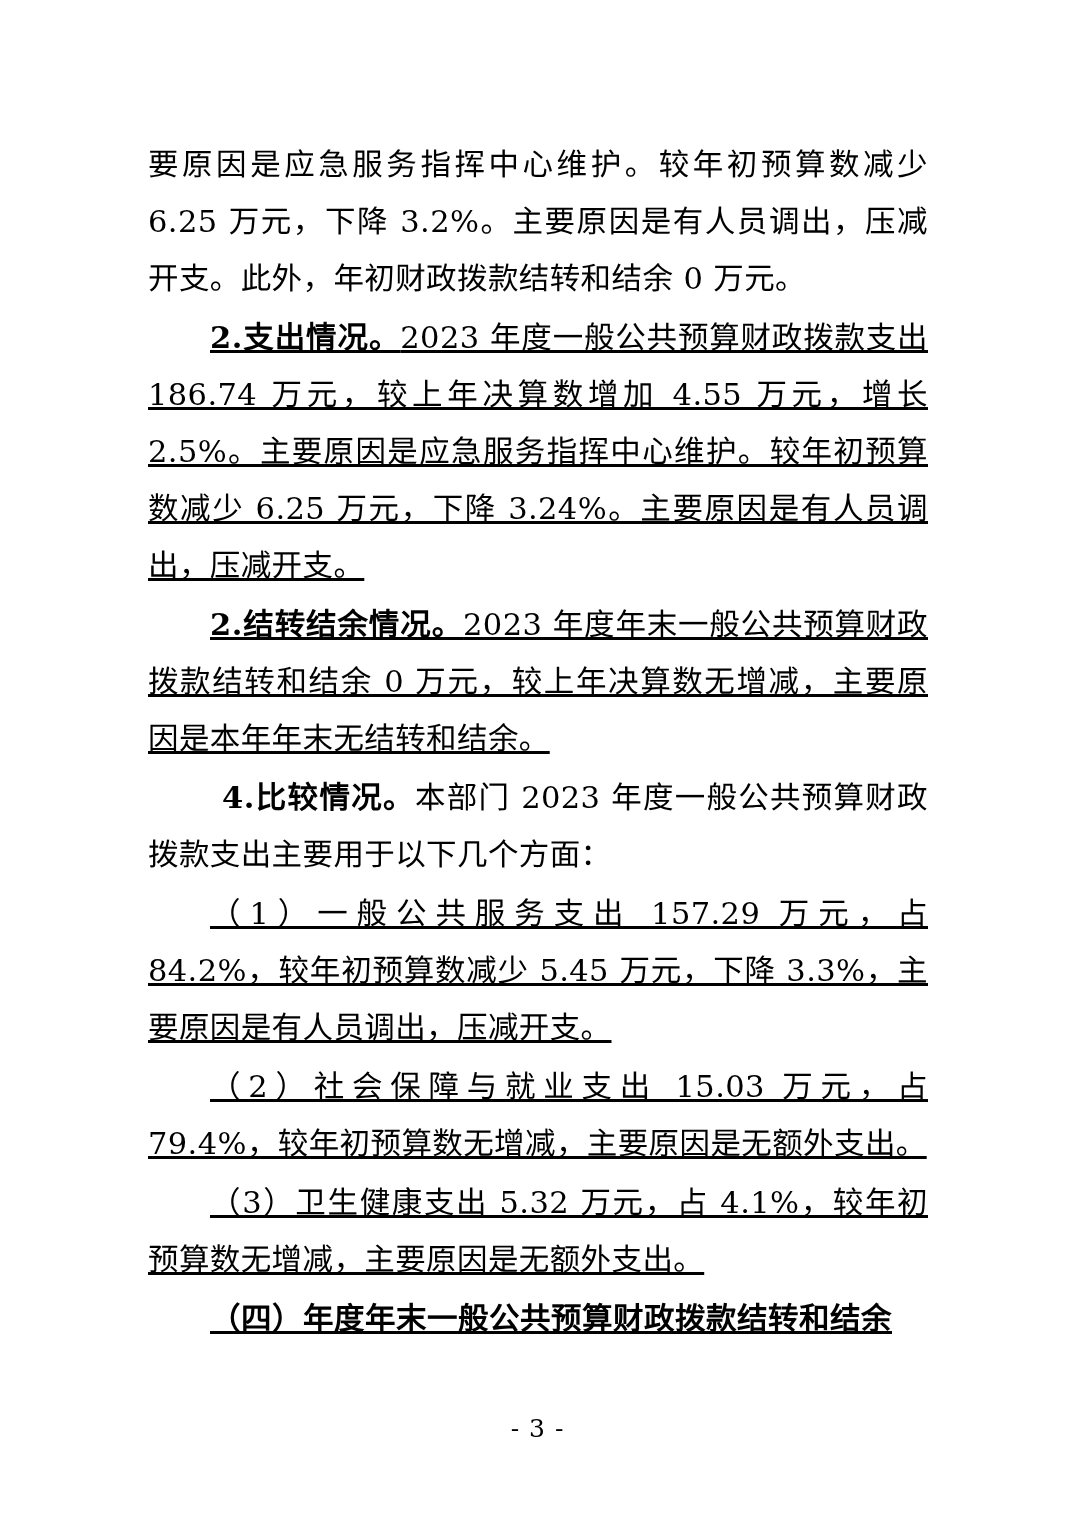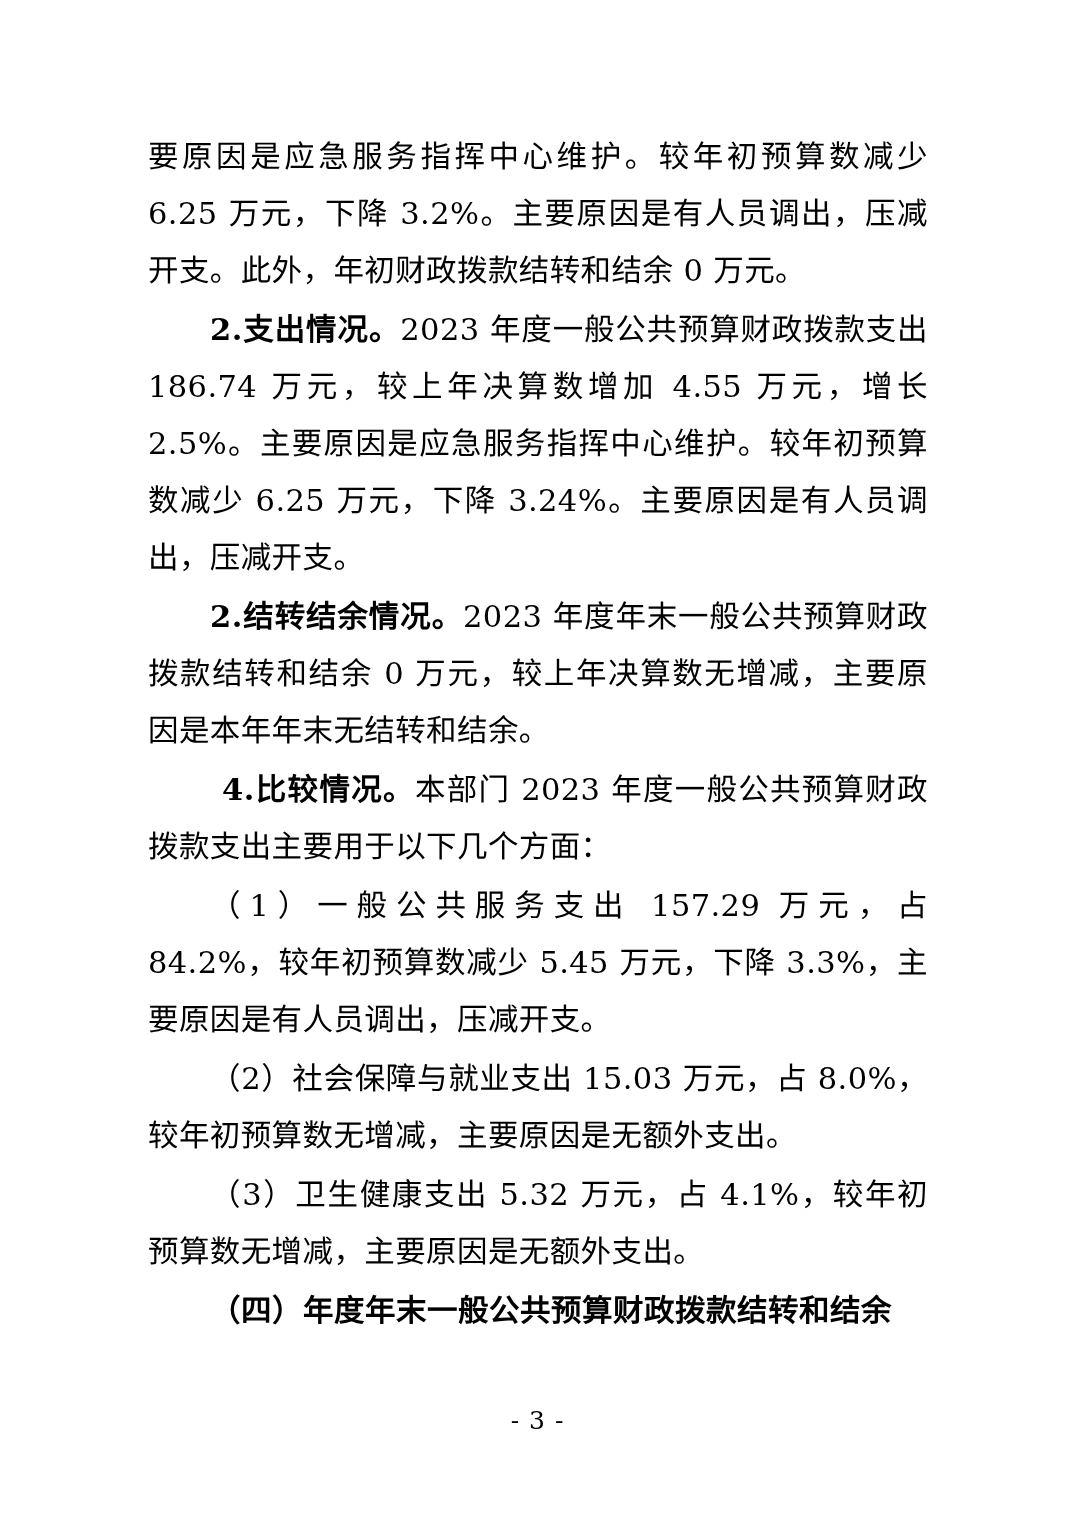--- a/index.html
+++ b/index.html
@@ -11,21 +11,21 @@
   body {
     width: 1075px;
     height: 1520px;
     position: relative;
     font-family: "DejaVu Serif", "Liberation Serif", serif;
     color: #000000;
   }
   .page {
     position: absolute;
     left: 0;
-    top: 8px;
+    top: 16px;
     width: 1075px;
     height: 1470px;
     background: #ffffff;
     overflow: hidden;
   }
   .content {
     position: absolute;
     left: 148px;
     top: 120px;
     width: 780px;
@@ -34,20 +34,21 @@
     margin: 0 0 2px 0;
     font-size: 30.5px;
     line-height: 57px;
     text-align: justify;
     text-justify: inter-ideograph;
     letter-spacing: 0.4px;
     font-family: "DejaVu Serif", "Liberation Serif", serif;
   }
   p.indent {
     text-indent: 62px;
+    text-decoration: underline;
   }
   p.indent-wide {
     text-indent: 74px;
   }
   .lead {
     font-weight: bold;
     letter-spacing: 0.5px;
   }
   .footer {
     position: absolute;
@@ -80,21 +81,21 @@
 
     <p class="indent-wide">
       <span class="lead">4.比较情况。</span><span>本部门 2023 年度一般公共预算财政拨款支出主要用于以下几个方面：</span>
     </p>
 
     <p class="indent">
       <span>（1）一般公共服务支出 157.29 万元，占 84.2%，较年初预算数减少 5.45 万元，下降 3.3%，主要原因是有人员调出，压减开支。</span>
     </p>
 
     <p class="indent">
-      <span>（2）社会保障与就业支出 15.03 万元，占 8.0%，较年初预算数无增减，主要原因是无额外支出。</span>
+      <span>（2）社会保障与就业支出 15.03 万元，占 79.4%，较年初预算数无增减，主要原因是无额外支出。</span>
     </p>
 
     <p class="indent">
       <span>（3）卫生健康支出 5.32 万元，占 4.1%，较年初预算数无增减，主要原因是无额外支出。</span>
     </p>
 
 
     <p class="indent">
       <span class="lead">（四）年度年末一般公共预算财政拨款结转和结余</span>
     </p>

